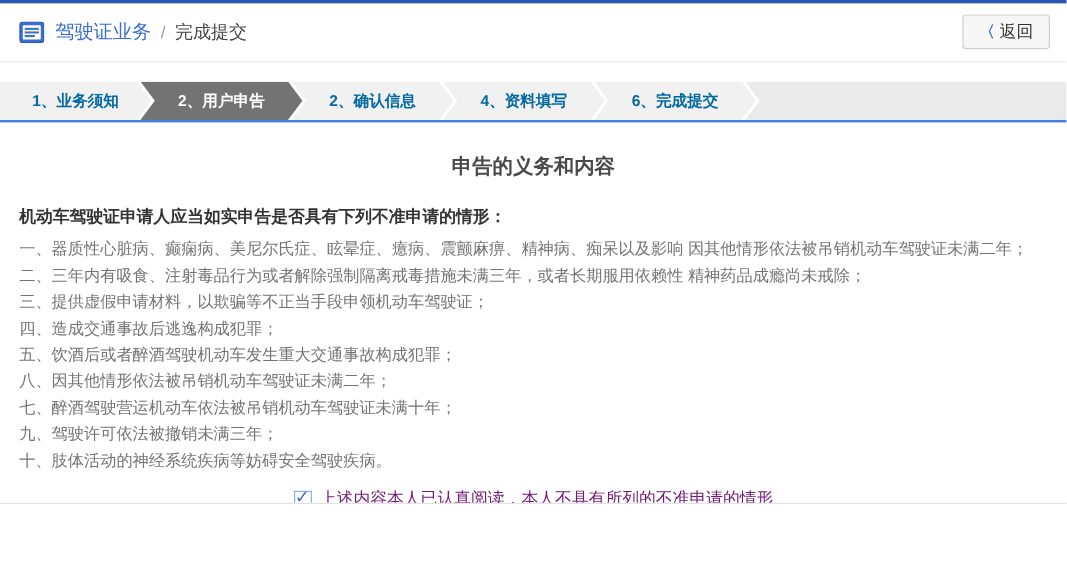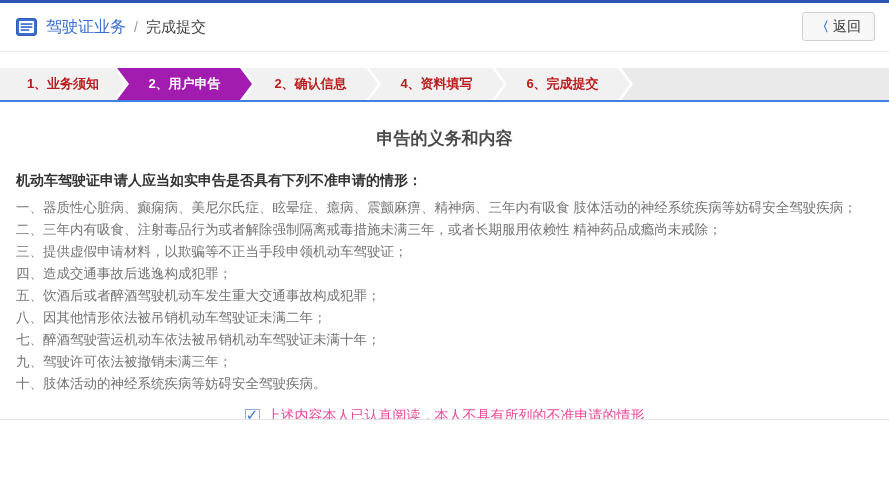--- a/index.html
+++ b/index.html
@@ -54,34 +54,34 @@
   .steps-wrap { margin-top: 16px; }
   .steps {
     display: flex;
     height: 32px;
     background: #fff;
     overflow: hidden;
   }
   .step {
     width: 135px;
     background: #f1f1f1;
-    color: #b91c1c;
+    color: #0369a1;
     font-size: 13px;
     font-weight: bold;
     line-height: 32px;
     text-align: center;
     cursor: pointer;
     clip-path: polygon(12px 50%, 0 0, calc(100% - 12px) 0, 100% 50%, calc(100% - 12px) 100%, 0 100%);
   }
   .step + .step, .step-filler { margin-left: -9px; }
   .step.first {
     width: 126px;
     clip-path: polygon(0 0, calc(100% - 12px) 0, 100% 50%, calc(100% - 12px) 100%, 0 100%);
   }
-  .step.active { background: #a21caf; color: #fff; }
+  .step.active { background: #737373; color: #fff; }
   .step-filler {
     flex: 1;
     background: #eaeaea;
     clip-path: polygon(12px 50%, 0 0, 100% 0, 100% 100%, 0 100%);
   }
   .blue-line { height: 2px; background: #3f80e3; width: 100%; }
 
   
   .content { padding: 0 16px; }
   .page-title {
@@ -105,21 +105,21 @@
     line-height: 22px;
     white-space: nowrap;
   }
 
   .agree-row {
     margin-top: 12px;
     display: flex;
     justify-content: center;
     align-items: center;
     gap: 7px;
-    color: #ec4899;
+    color: #701a75;
     font-size: 14px;
   }
   .checkbox {
     width: 15px; height: 15px;
     border: 1px solid #8ab0e8;
     background: #fff;
     display: inline-flex;
     align-items: center;
     justify-content: center;
     cursor: pointer;
@@ -189,21 +189,21 @@
       <div class="step">6、完成提交</div>
       <div class="step-filler"></div>
     </div>
     <div class="blue-line"></div>
   </div>
 
   <div class="content">
     <h2 class="page-title">申告的义务和内容</h2>
     <p class="lead">机动车驾驶证申请人应当如实申告是否具有下列不准申请的情形：</p>
     <ul class="cond-list">
-      <li>一、器质性心脏病、癫痫病、美尼尔氏症、眩晕症、癔病、震颤麻痹、精神病、三年内有吸食 肢体活动的神经系统疾病等妨碍安全驾驶疾病；</li>
+      <li>一、器质性心脏病、癫痫病、美尼尔氏症、眩晕症、癔病、震颤麻痹、精神病、痴呆以及影响 因其他情形依法被吊销机动车驾驶证未满二年；</li>
       <li>二、三年内有吸食、注射毒品行为或者解除强制隔离戒毒措施未满三年，或者长期服用依赖性 精神药品成瘾尚未戒除；</li>
       <li>三、提供虚假申请材料，以欺骗等不正当手段申领机动车驾驶证；</li>
       <li>四、造成交通事故后逃逸构成犯罪；</li>
       <li>五、饮酒后或者醉酒驾驶机动车发生重大交通事故构成犯罪；</li>
       <li>八、因其他情形依法被吊销机动车驾驶证未满二年；</li>
       <li>七、醉酒驾驶营运机动车依法被吊销机动车驾驶证未满十年；</li>
       <li>九、驾驶许可依法被撤销未满三年；</li>
       <li>十、肢体活动的神经系统疾病等妨碍安全驾驶疾病。</li>
     </ul>
 

